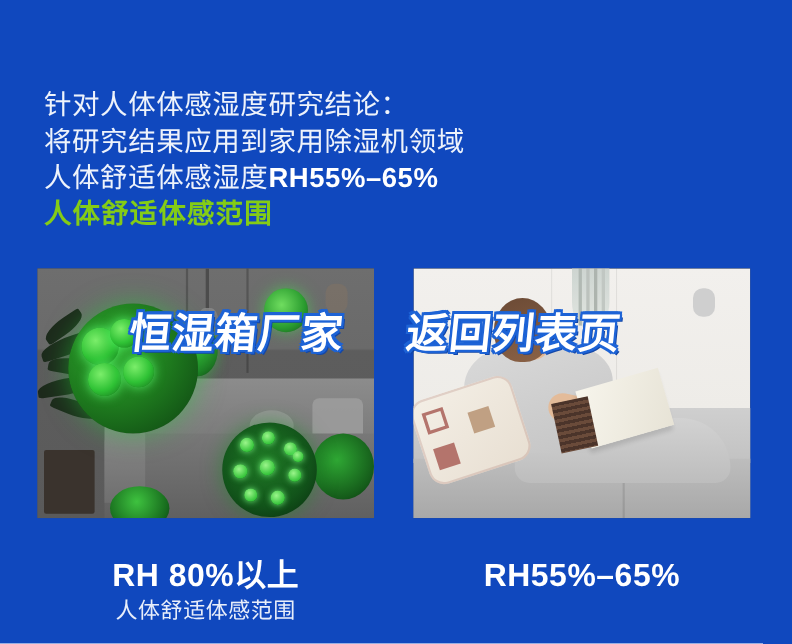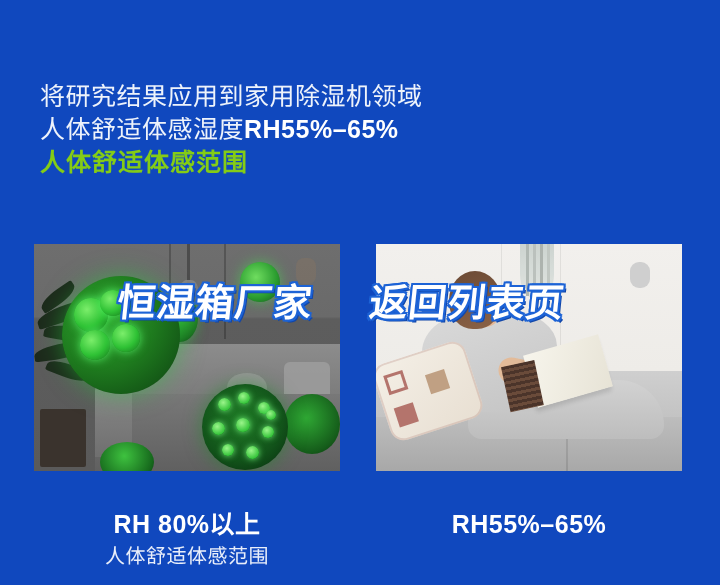--- a/index.html
+++ b/index.html
@@ -410,21 +410,21 @@
     position: absolute;
     top: 508px;
     width: 320px;
     text-align: center;
     color: #ffffff;
   }
   .caption.cap-left  { left: 27px; }
   .caption.cap-right { left: 369px; }
   .caption .cap-main {
     display: block;
-    font-size: 25px;
+    font-size: 29px;
     font-weight: 700;
     letter-spacing: 0.5px;
     line-height: 32px;
   }
   .caption .cap-sub {
     display: block;
     font-size: 20px;
     font-weight: 400;
     color: #e8eefa;
     letter-spacing: 0.5px;
@@ -432,20 +432,21 @@
     margin-top: 2px;
   }
 </style>
 </head>
 <body>
 
 <div class="page">
 
 
   <div class="body-copy">
+    <span class="line">针对人体体感湿度研究结论：</span>
     <span class="line">将研究结果应用到家用除湿机领域</span>
     <span class="line"><span>人体舒适体感湿度</span><span class="bold">RH55%–65%</span></span>
     <span class="line strong">人体舒适体感范围</span>
   </div>
 
   <div class="photo left">
     <div class="room-dark">
       <div class="wall-seam seam-a"></div>
       <div class="wall-seam seam-b"></div>
       <div class="lamp-wire"></div>

